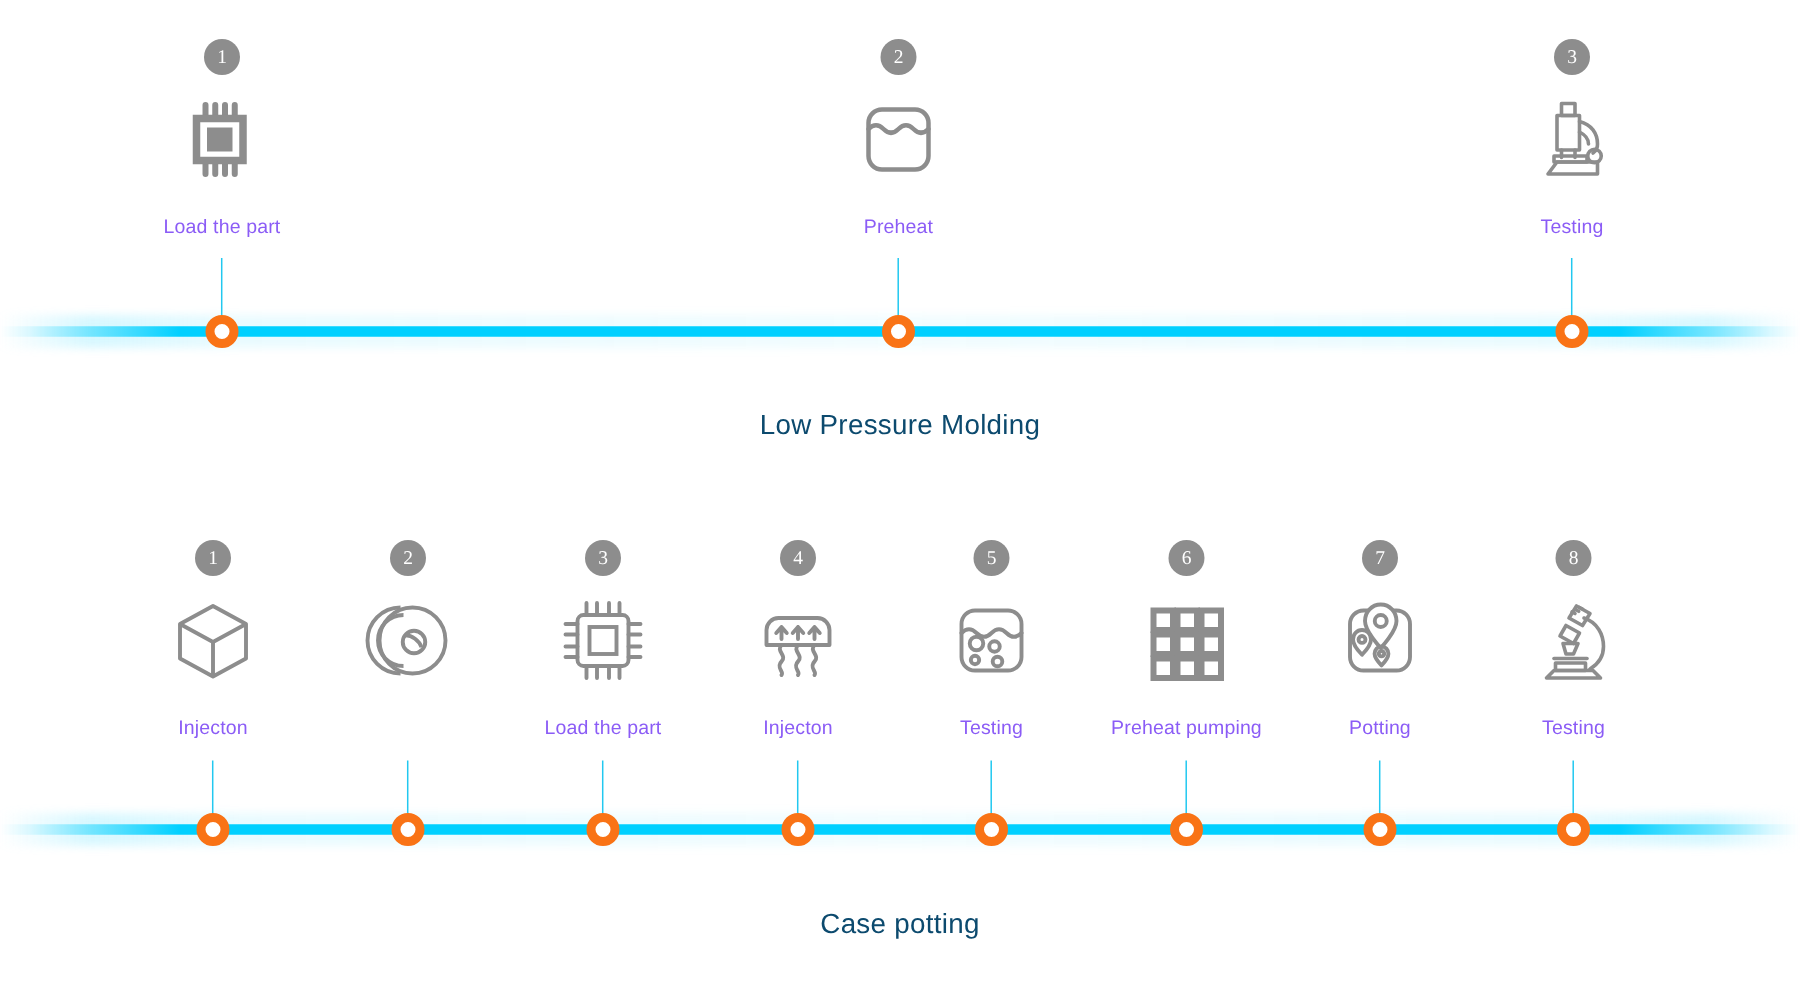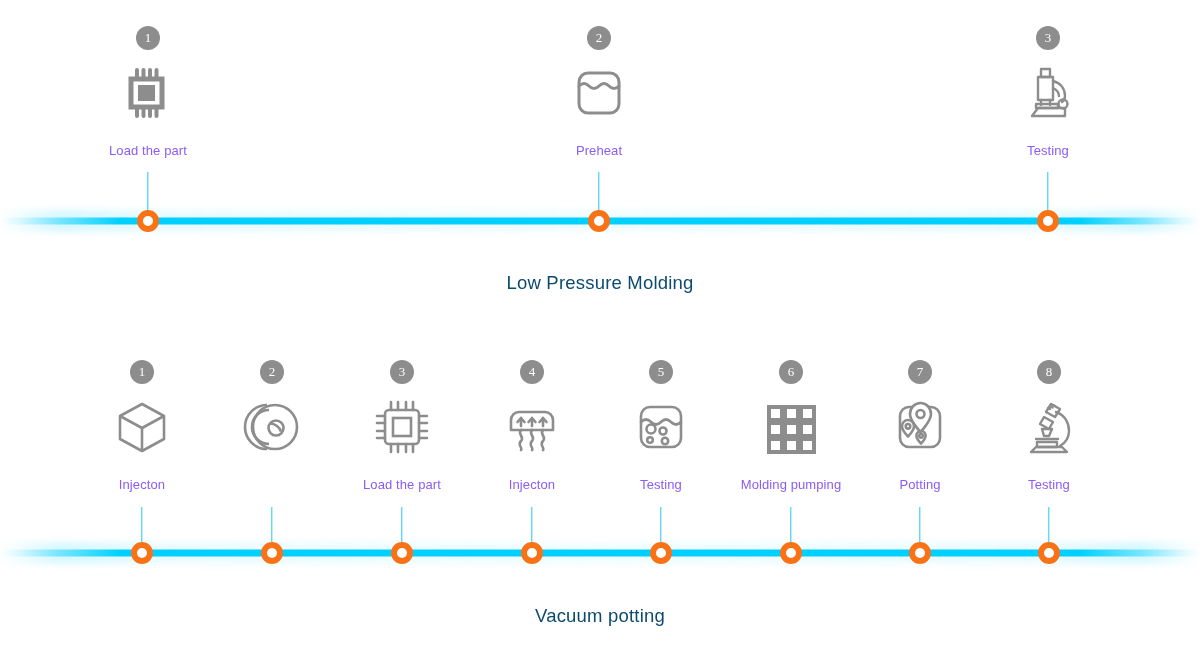--- a/index.html
+++ b/index.html
@@ -260,21 +260,21 @@
             <rect x="39" y="9" width="13" height="13"></rect>
             <rect x="7" y="25" width="13" height="13"></rect>
             <rect x="23" y="25" width="13" height="13"></rect>
             <rect x="39" y="25" width="13" height="13"></rect>
             <rect x="7" y="41" width="13" height="13"></rect>
             <rect x="23" y="41" width="13" height="13"></rect>
             <rect x="39" y="41" width="13" height="13"></rect>
           </g>
         </svg>
       </div>
-      <div class="node-label">Molding pumping</div>
+      <div class="node-label">Preheat pumping</div>
     </div>
 
     <div class="node" style="left:920px; top:25px;">
       <div class="badge">7</div>
       <div class="icon-wrap">
         <svg width="58" height="58" viewBox="0 0 58 58">
           <g fill="none" stroke="#8d8d8d" stroke-width="2.6" stroke-linejoin="round">
             <path d="M9 18a9 9 0 0 1 9-9h22a9 9 0 0 1 9 9v22a9 9 0 0 1-9 9H18a9 9 0 0 1-9-9z"></path>
             <path d="M29.5 5c-6 0-10.5 5-10.5 11 0 7 10.5 18 10.5 18S40 23 40 16c0-6-4.5-11-10.5-11z" fill="#ffffff"></path>
             <circle cx="29.5" cy="16" r="4"></circle>
@@ -321,16 +321,16 @@
 
     <div class="marker" style="left:142px;  top:218px;"></div>
     <div class="marker" style="left:272px;  top:218px;"></div>
     <div class="marker" style="left:402px;  top:218px;"></div>
     <div class="marker" style="left:532px;  top:218px;"></div>
     <div class="marker" style="left:661px;  top:218px;"></div>
     <div class="marker" style="left:791px;  top:218px;"></div>
     <div class="marker" style="left:920px;  top:218px;"></div>
     <div class="marker" style="left:1049px; top:218px;"></div>
 
-    <div class="caption" style="top:270px;">Vacuum potting</div>
+    <div class="caption" style="top:270px;">Case potting</div>
   </div>
 
 </div>
 
 </body></html>

